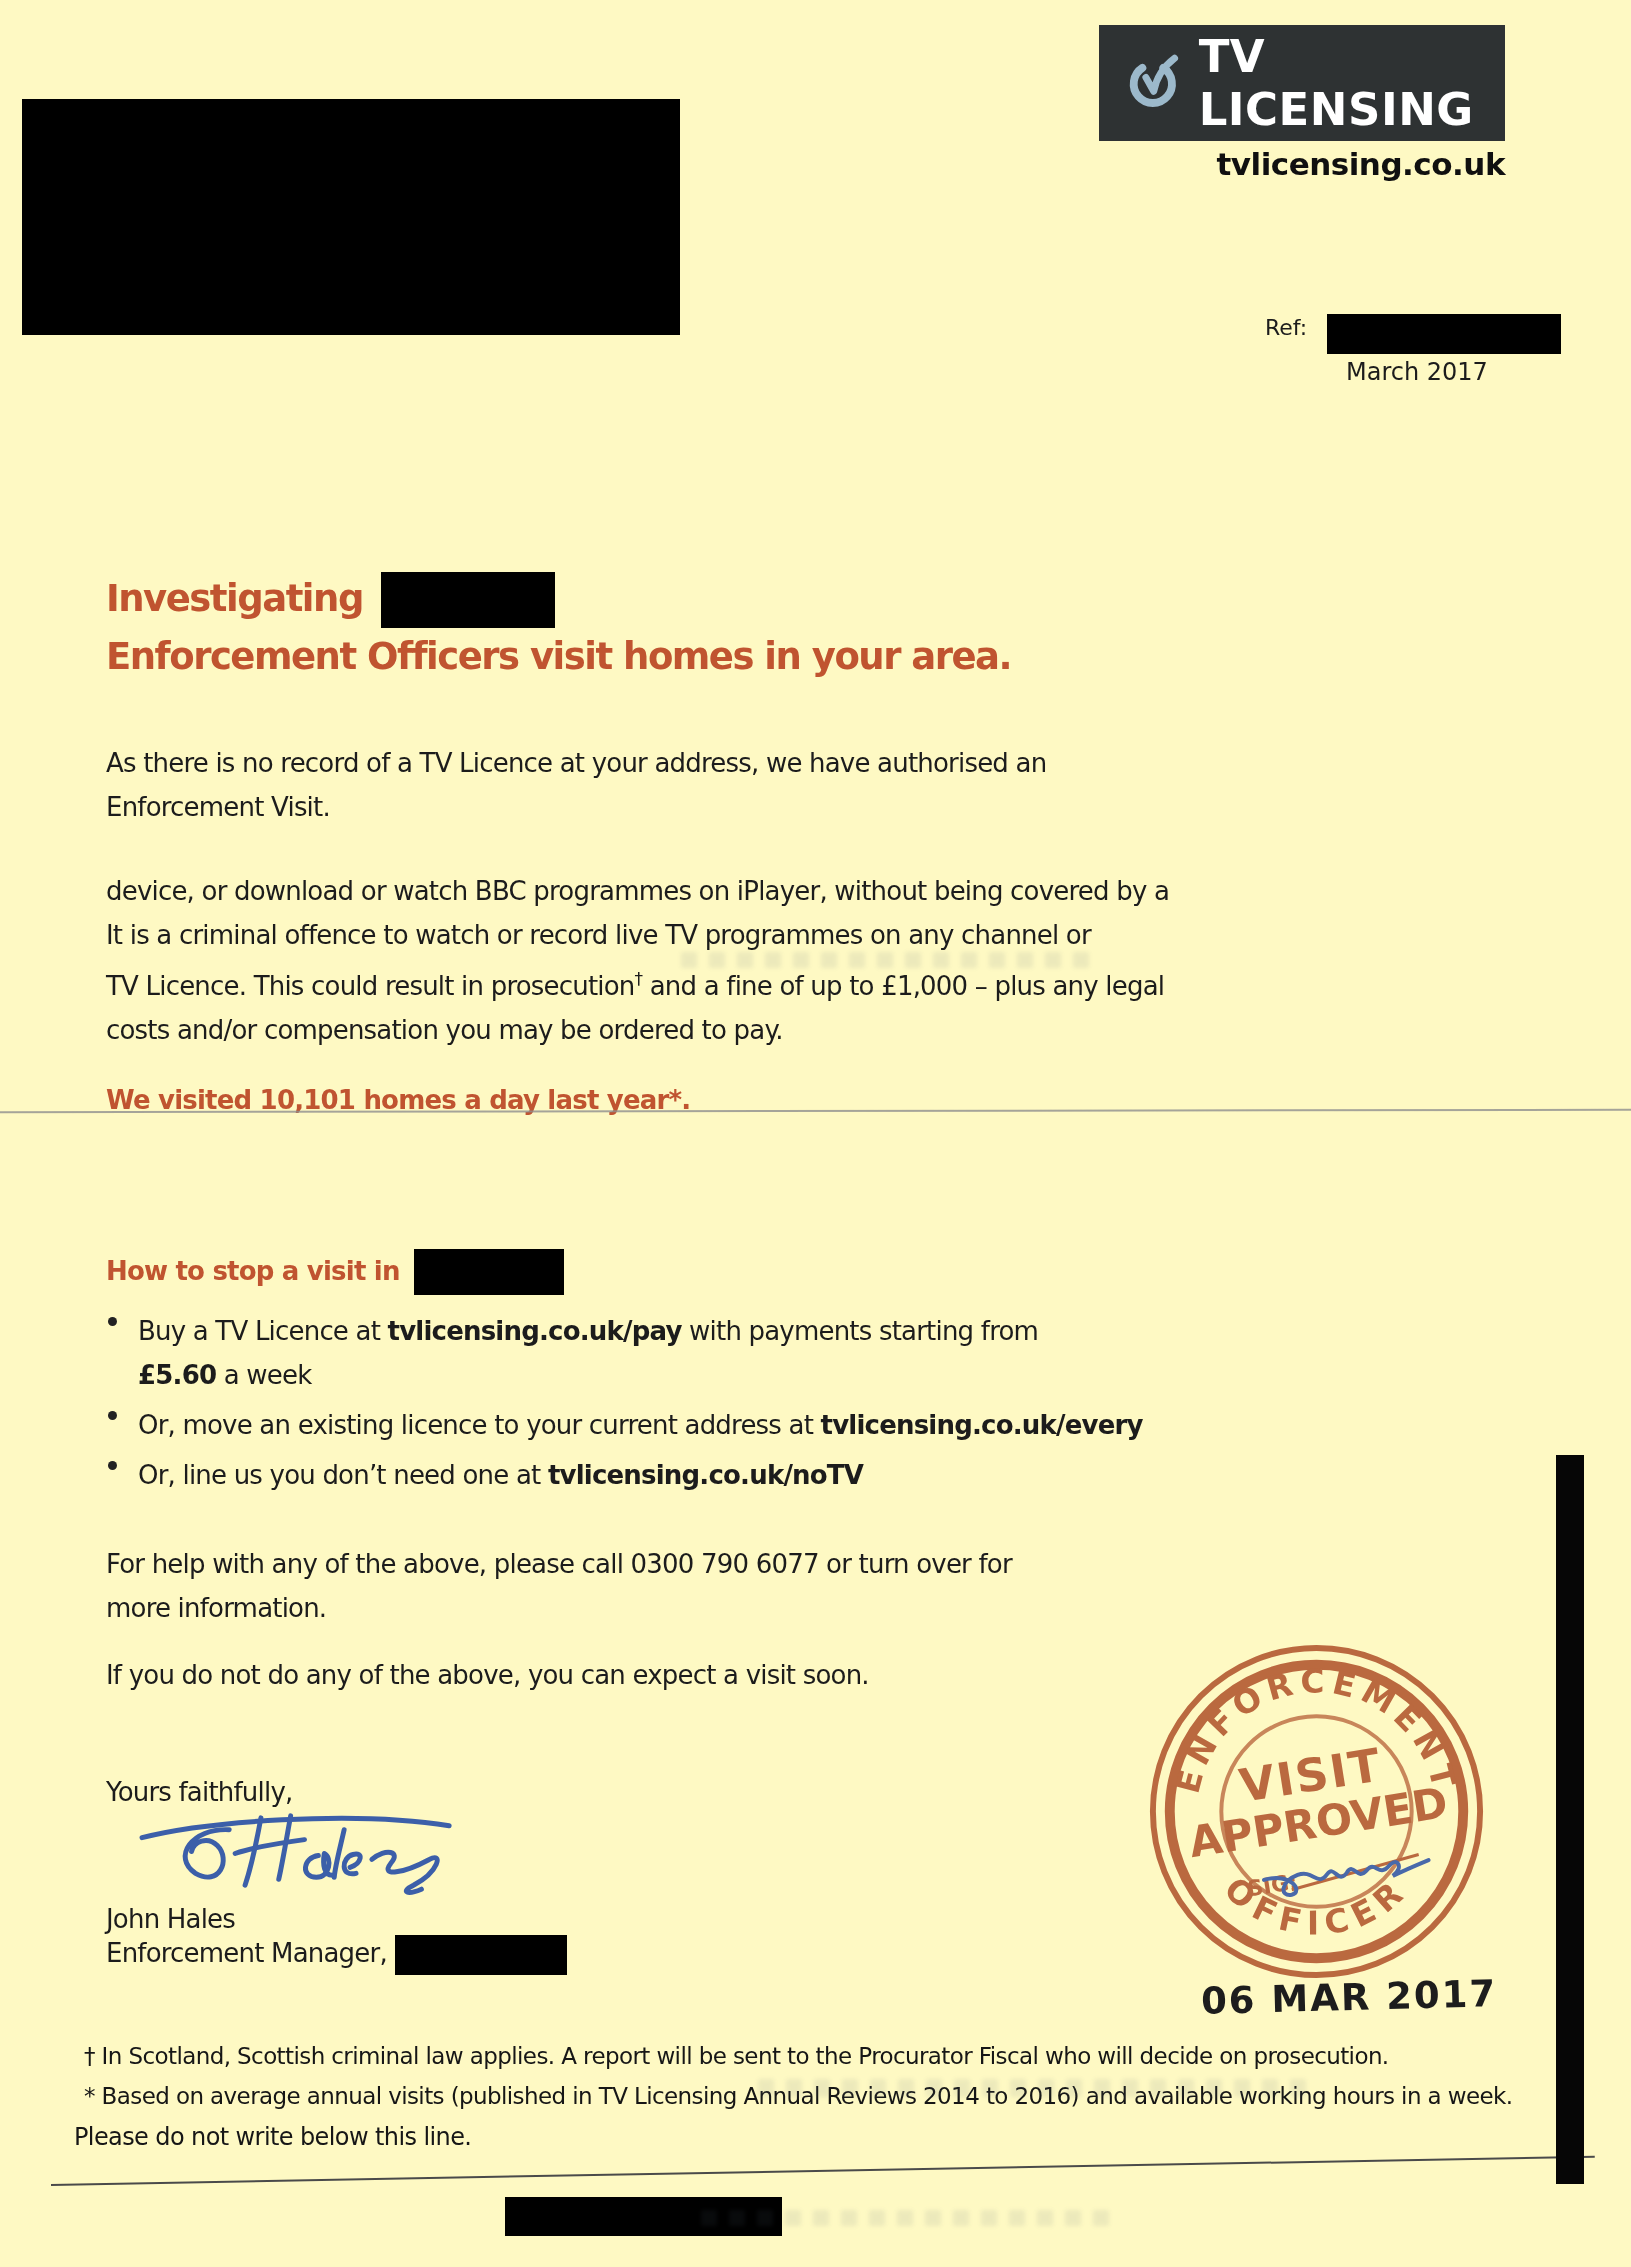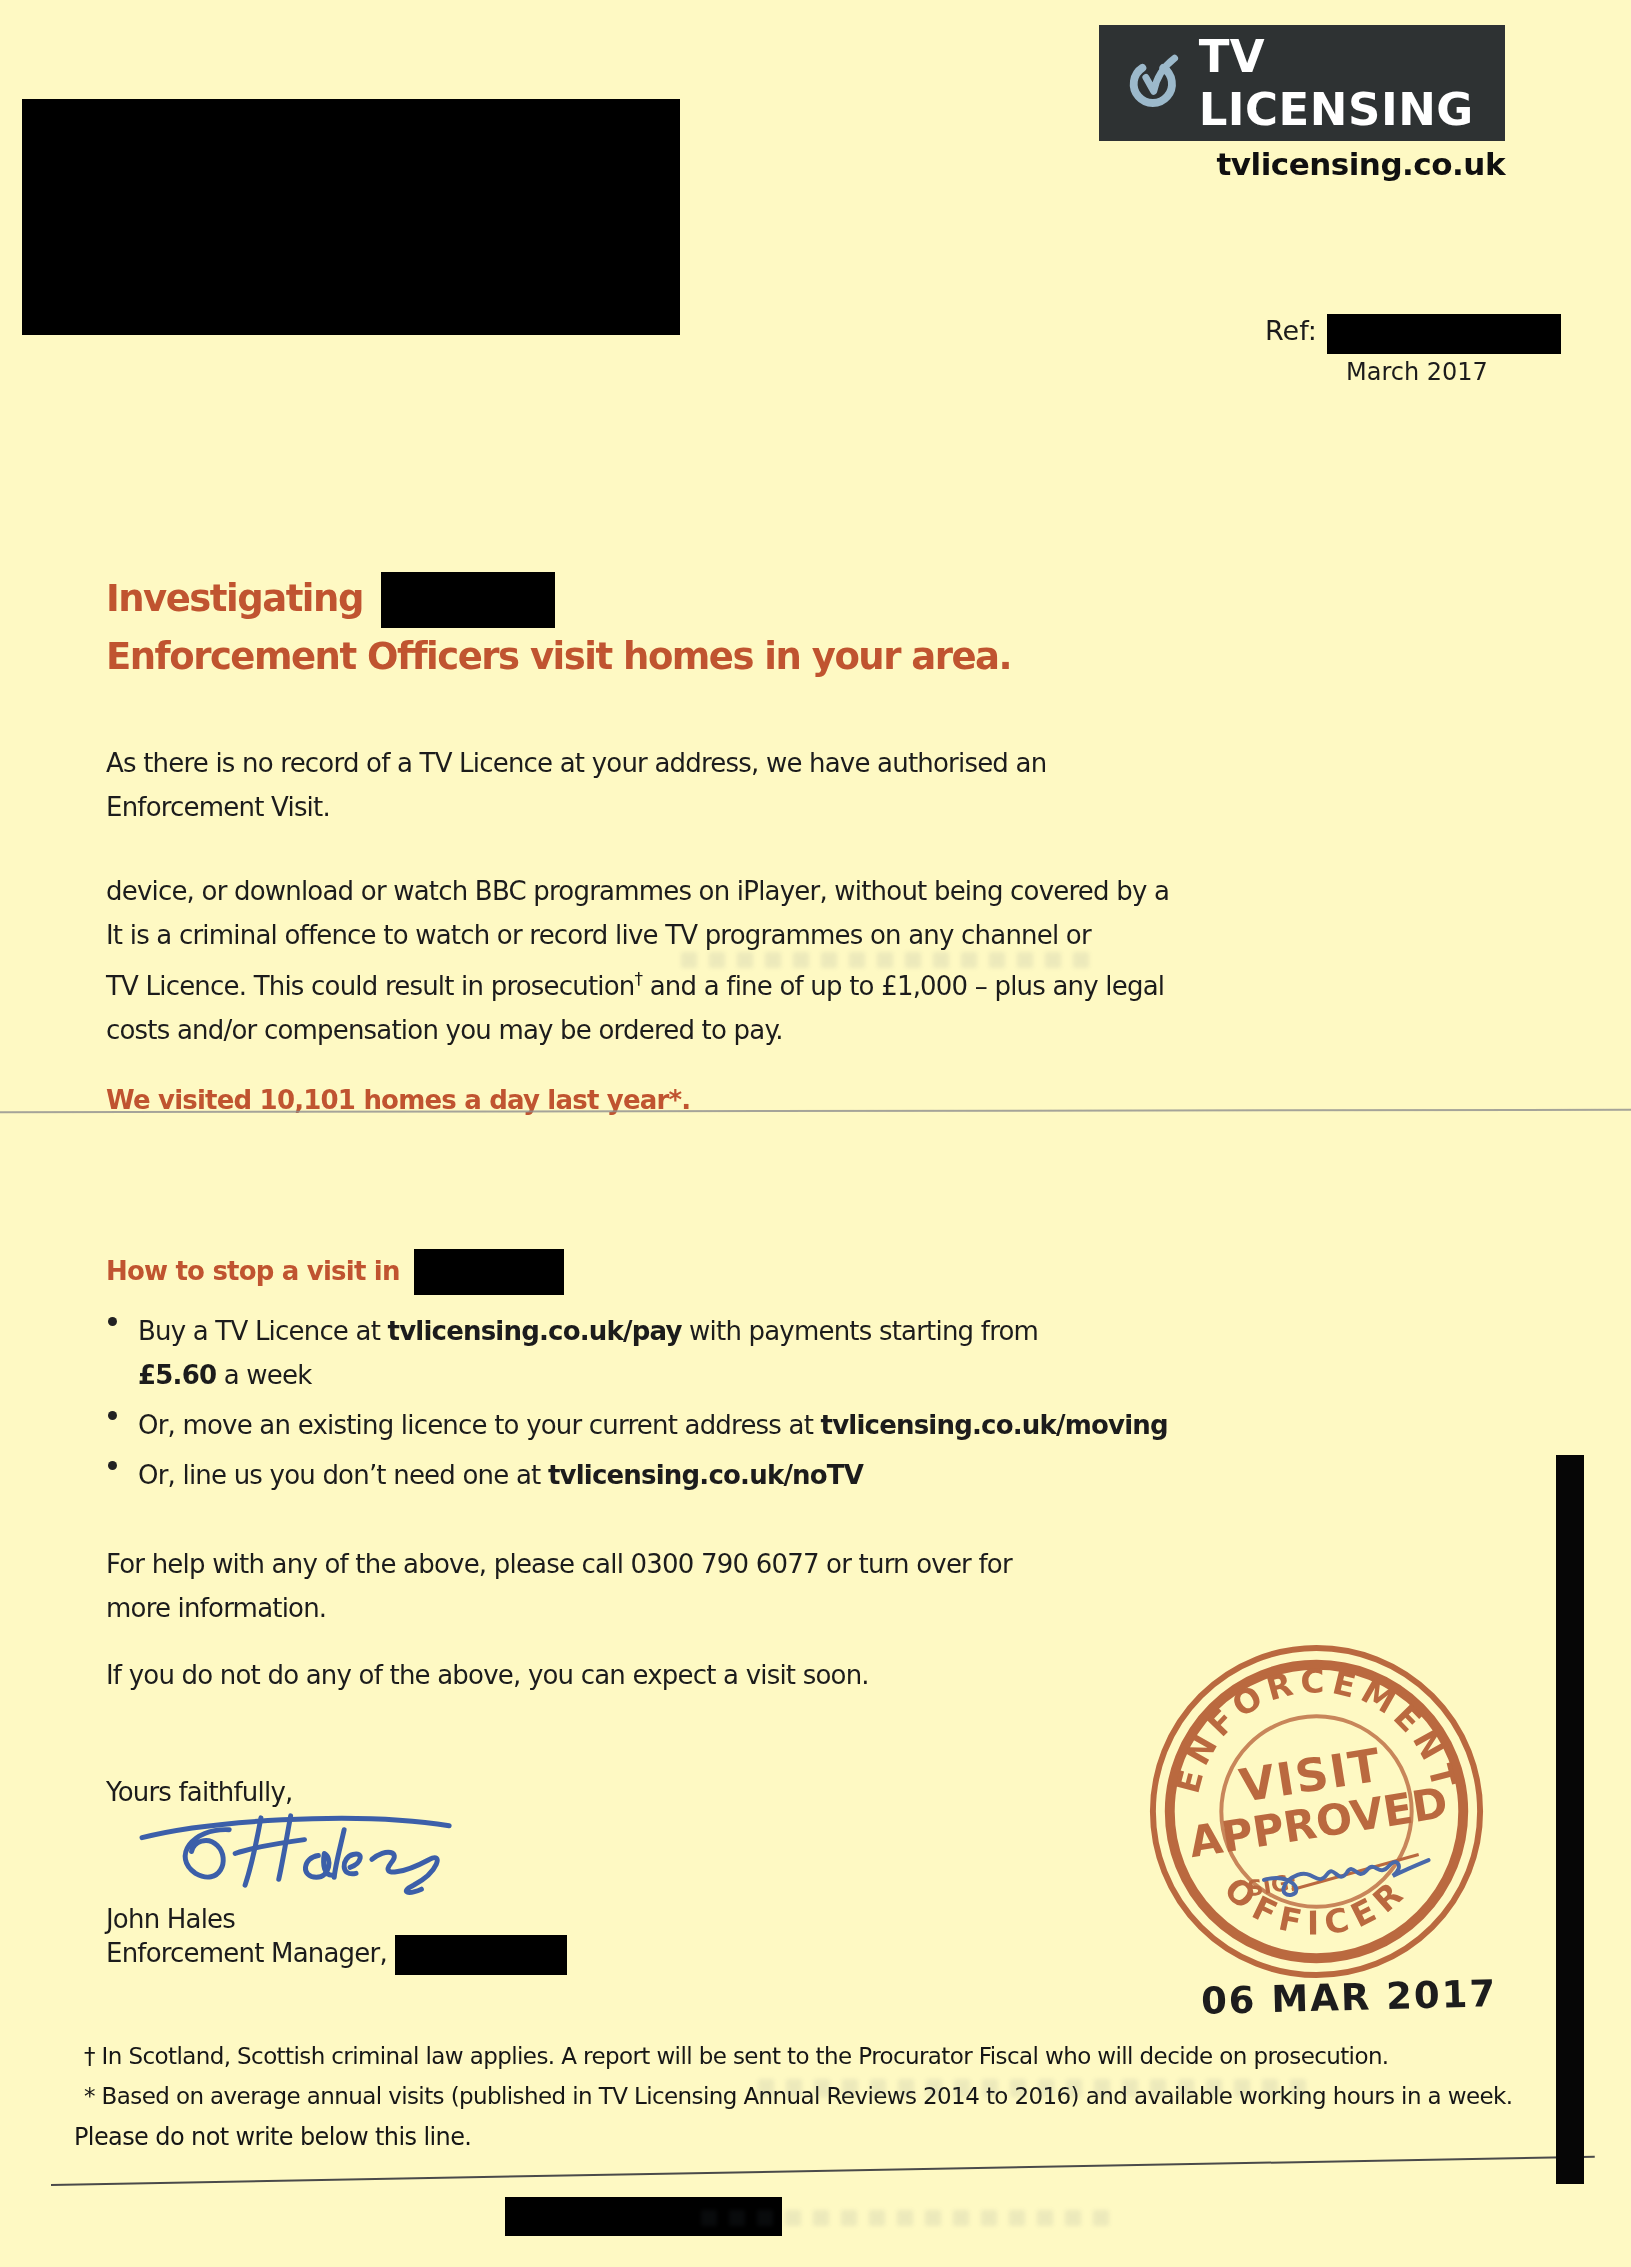--- a/index.html
+++ b/index.html
@@ -8,21 +8,21 @@
     background:#fef9c3;overflow:hidden;
     font-family:"DejaVu Sans",sans-serif;color:#1c1c1c;
   }
   .abs{position:absolute;}
   .line{white-space:nowrap;}
   
   .logo{left:1099px;top:25px;width:406px;height:116px;background:#2e3233;
         display:flex;align-items:center;padding-left:26px;box-sizing:border-box;gap:18px;}
   .logo-text{color:#fff;font-weight:bold;font-size:45px;letter-spacing:0.5px;}
   .website{top:146px;right:127px;font-weight:bold;font-size:31px;color:#101010;letter-spacing:-0.5px;}
-  .ref-label{left:1265px;top:315px;font-size:27px;}
+  .ref-label{left:1265px;top:315px;font-size:22px;}
   .march{left:1346px;top:358px;font-size:24px;}
   
   .redact{background:#000;}
   .redact-inline{display:inline-block;background:#000;vertical-align:middle;}
   
   .headline{color:#c05430;font-weight:bold;font-size:37px;letter-spacing:-1.5px;white-space:nowrap;}
   .subhead{color:#c05430;font-weight:bold;font-size:26px;letter-spacing:-0.8px;white-space:nowrap;}
   
   .body-txt{font-size:26px;letter-spacing:-0.8px;line-height:44px;color:#1c1c1c;}
   .bold{font-weight:bold;}
@@ -93,21 +93,21 @@
   </div>
 
   <div class="abs body-txt" style="left:106px;top:1309px;">
     <div class="bullet" style="margin-bottom:6px;">
       <span class="dot"></span>
       <div class="line"><span>Buy a TV Licence at </span><span class="bold">tvlicensing.co.uk/pay</span><span> with payments starting from</span></div>
       <div class="line"><span class="bold">£5.60</span><span> a week</span></div>
     </div>
     <div class="bullet" style="margin-bottom:6px;">
       <span class="dot"></span>
-      <div class="line"><span>Or, move an existing licence to your current address at </span><span class="bold">tvlicensing.co.uk/moving</span></div>
+      <div class="line"><span>Or, move an existing licence to your current address at </span><span class="bold">tvlicensing.co.uk/every</span></div>
     </div>
     <div class="bullet">
       <span class="dot"></span>
       <div class="line"><span>Or, line us you don’t need one at </span><span class="bold">tvlicensing.co.uk/noTV</span></div>
     </div>
   </div>
 
   <div class="abs body-txt" style="left:106px;top:1542px;">
     <div class="line">For help with any of the above, please call 0300 790 6077 or turn over for</div>
     <div class="line">more information.</div>

